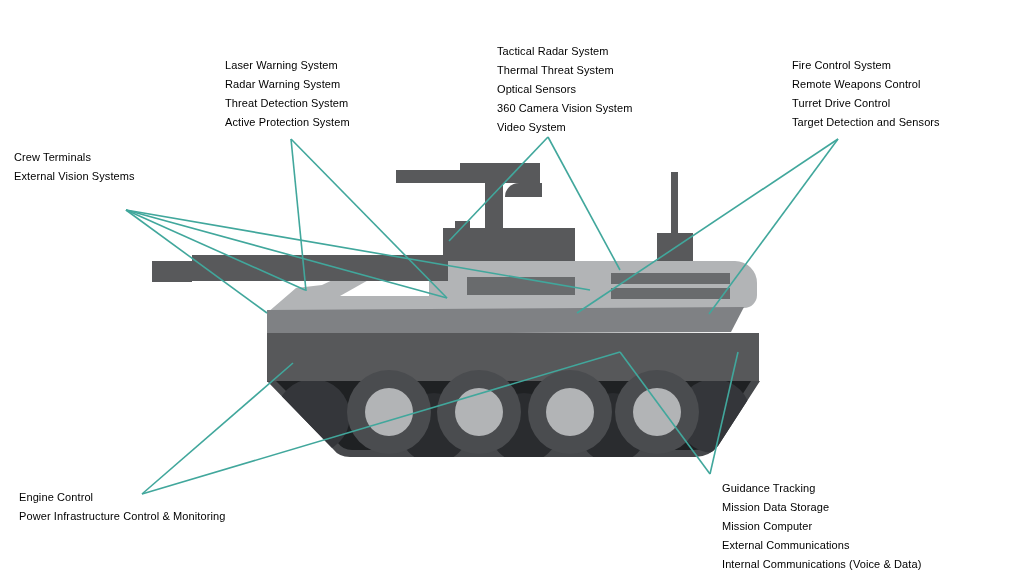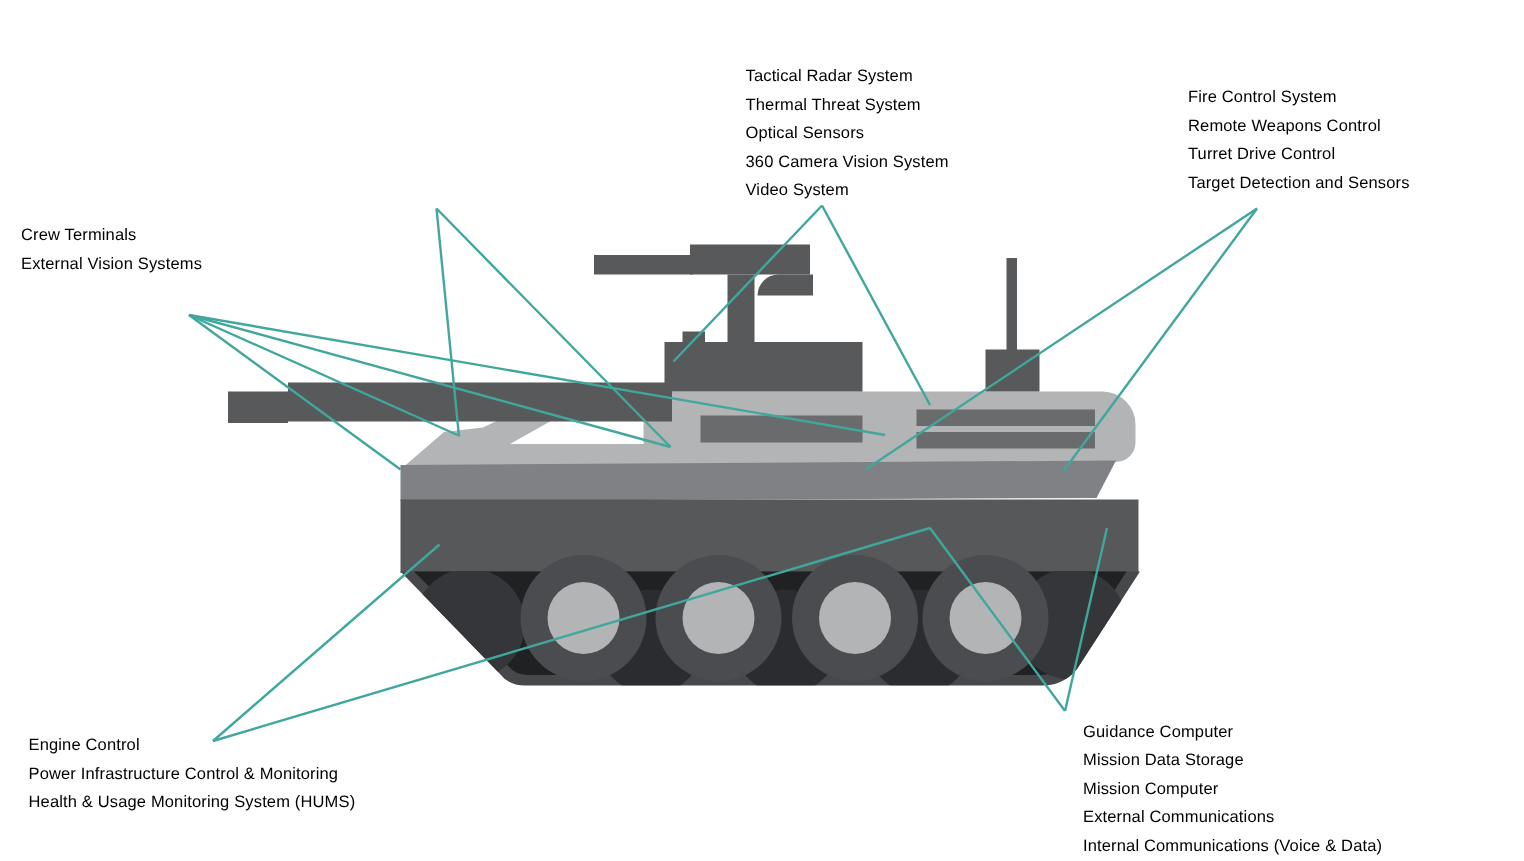--- a/index.html
+++ b/index.html
@@ -98,20 +98,26 @@
         <line x1="126" y1="210" x2="305" y2="290" stroke="#41a79c" stroke-width="1.6"></line>
         <line x1="126" y1="210" x2="447" y2="298" stroke="#41a79c" stroke-width="1.6"></line>
         <line x1="126" y1="210" x2="590" y2="290" stroke="#41a79c" stroke-width="1.6"></line>
         <line x1="142" y1="494" x2="293" y2="363" stroke="#41a79c" stroke-width="1.6"></line>
         <line x1="142" y1="494" x2="620" y2="352" stroke="#41a79c" stroke-width="1.6"></line>
         <line x1="710" y1="474" x2="620" y2="352" stroke="#41a79c" stroke-width="1.6"></line>
         <line x1="710" y1="474" x2="738" y2="352" stroke="#41a79c" stroke-width="1.6"></line>
       </g>
   </svg>
 
+  <div class="label" id="label-protection">
+    <div>Laser Warning System</div>
+    <div>Radar Warning System</div>
+    <div>Threat Detection System</div>
+    <div>Active Protection System</div>
+  </div>
 
   <div class="label" id="label-sensors">
     <div>Tactical Radar System</div>
     <div>Thermal Threat System</div>
     <div>Optical Sensors</div>
     <div>360 Camera Vision System</div>
     <div>Video System</div>
   </div>
 
   <div class="label" id="label-fire-control">
@@ -122,24 +128,23 @@
   </div>
 
   <div class="label" id="label-crew">
     <div>Crew Terminals</div>
     <div>External Vision Systems</div>
   </div>
 
   <div class="label" id="label-powertrain">
     <div>Engine Control</div>
     <div>Power Infrastructure Control &amp; Monitoring</div>
-    <div>Health &amp; Usage Monitoring System (HUMS)</div>
   </div>
 
   <div class="label" id="label-computers">
-    <div>Guidance Computer</div>
+    <div>Guidance Tracking</div>
     <div>Mission Data Storage</div>
     <div>Mission Computer</div>
     <div>External Communications</div>
     <div>Internal Communications (Voice &amp; Data)</div>
   </div>
 
 </div>
 
 </body></html>

